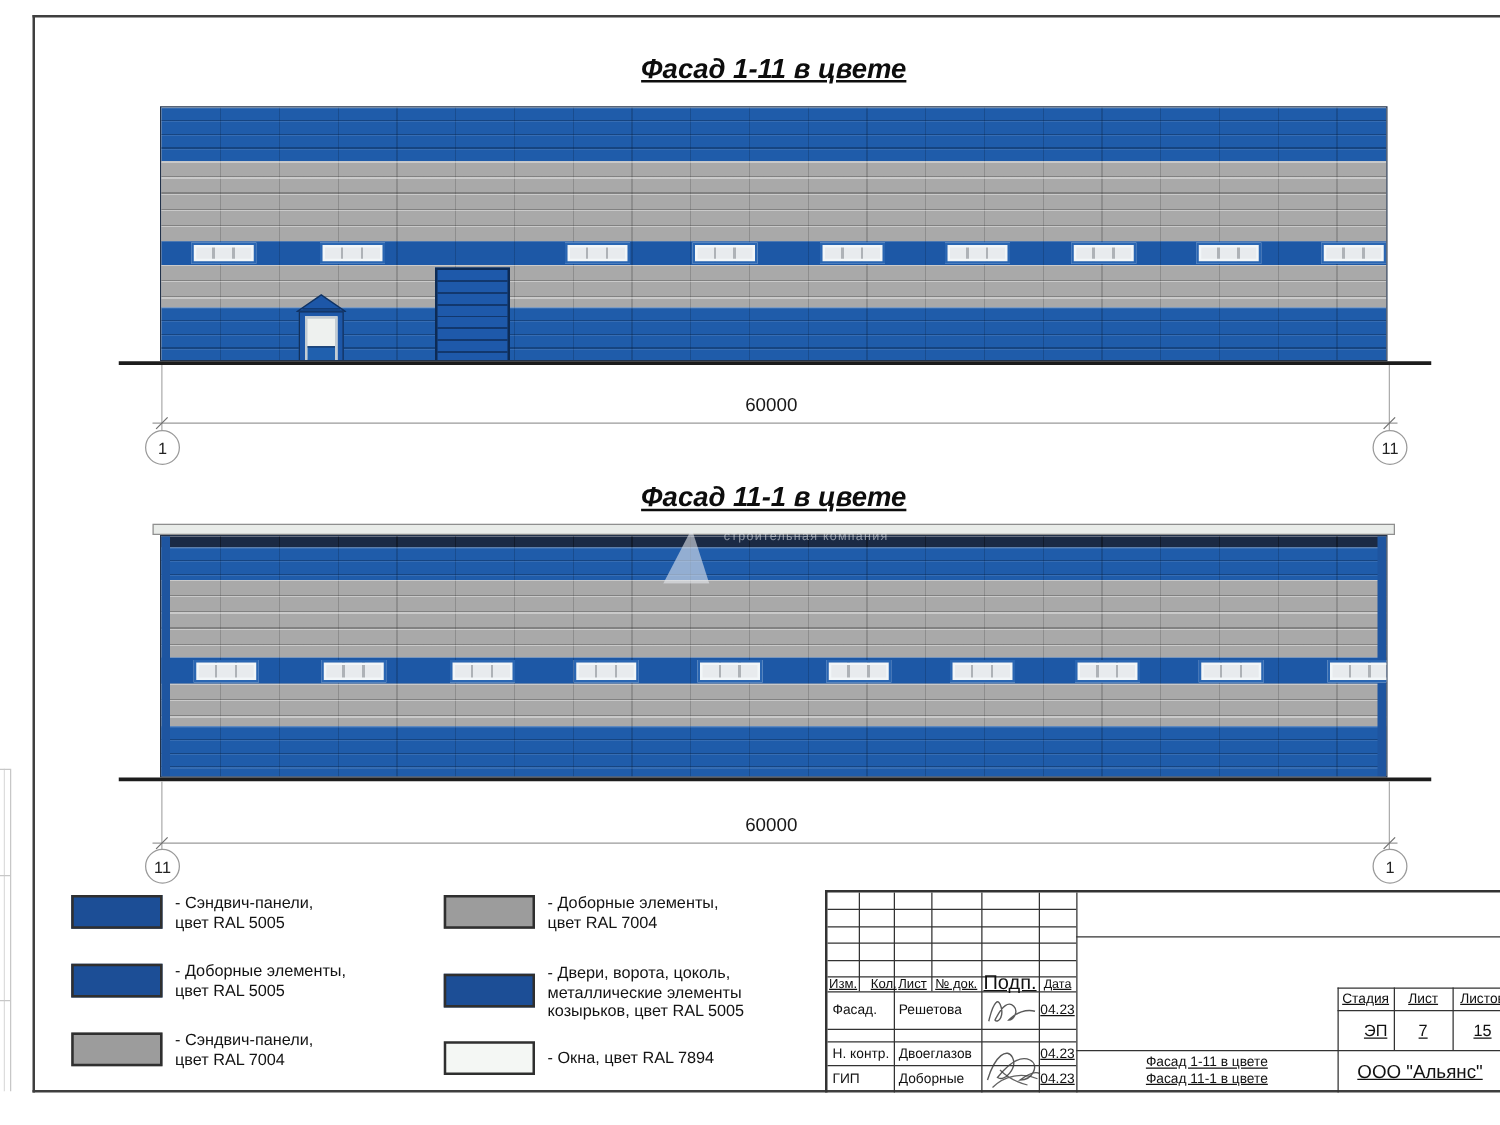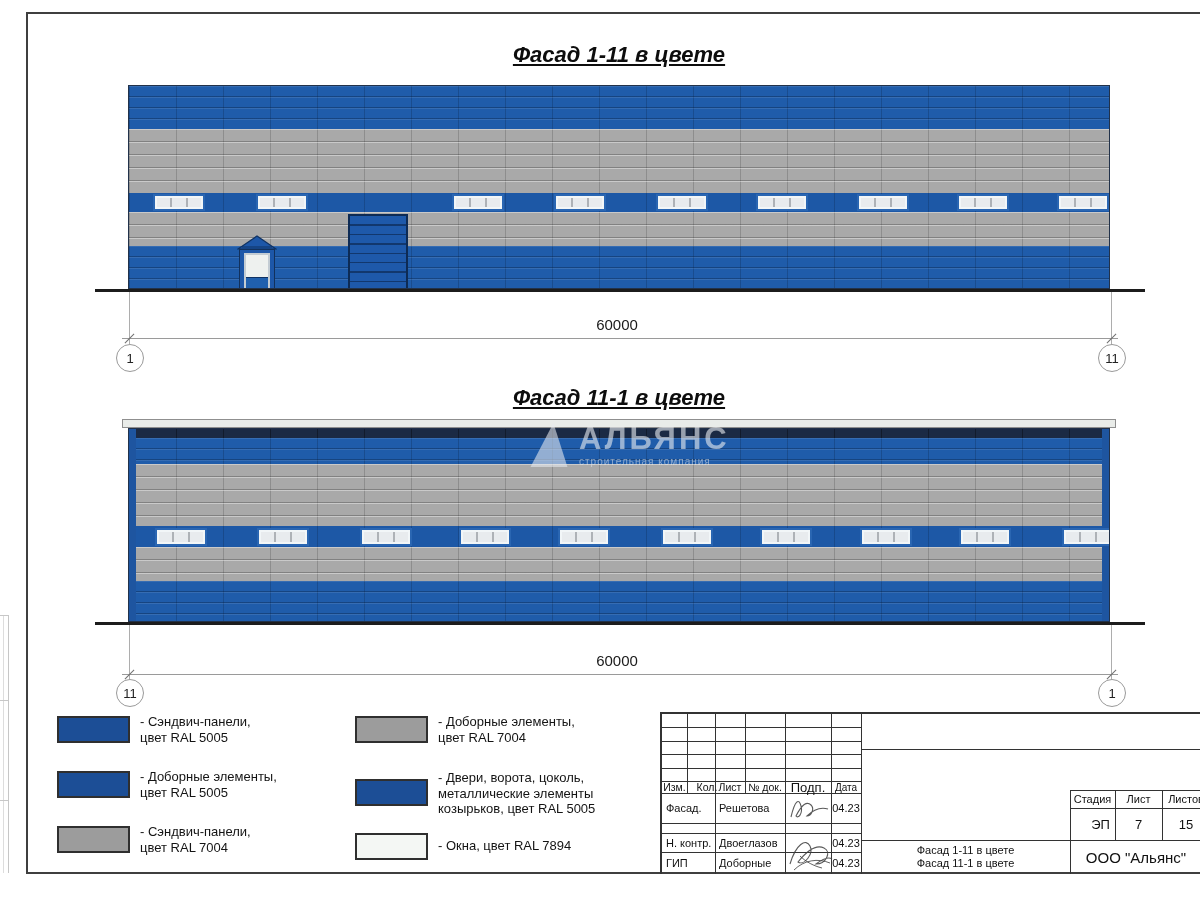--- a/index.html
+++ b/index.html
@@ -58,21 +58,21 @@
   .wm-tagline{font-size:10px;letter-spacing:1px;color:rgba(229,233,238,.55);margin-top:1px;}
   
   .swatch{position:absolute;width:73px;height:27px;border:2px solid #2f2f2f;box-sizing:border-box;}
   .legend-label{position:absolute;font-size:13px;line-height:15.5px;white-space:pre-line;color:#141414;}
   
   .tb{position:absolute;left:660px;top:712px;width:541px;height:160px;
       border-top:2px solid #333;border-left:2px solid #333;box-sizing:content-box;}
   .tb .hl{position:absolute;height:1px;background:#333;}
   .tb .vl{position:absolute;width:1px;background:#333;}
   .tb .cell{position:absolute;font-size:11px;color:#111;display:flex;align-items:center;}
-  .tb .center{justify-content:center;}
+  .tb .center{justify-content:center;text-decoration:underline;}
   .tb-sig{position:absolute;}
   .doc-title{white-space:pre-line;font-size:11.5px;line-height:13px;}
 </style>
 </head>
 <body>
 
 <div id="sheet">
 
   <div class="frame-line" style="left:26px;top:12px;width:1174px;height:2px;"></div>
   <div class="frame-line" style="left:26px;top:12px;width:2px;height:862px;"></div>
@@ -155,21 +155,20 @@
         <div class="win" style="left: 631px;"></div>
         <div class="win" style="left: 731px;"></div>
         <div class="win" style="left: 830px;"></div>
         <div class="win" style="left: 933px;"></div>
       </div>
   </div>
 
   <div class="wm" style="left:527px;top:423px;">
     <div class="wm-logo"></div>
     <div style="margin-left:8px;">
-      <div class="wm-name">АЛЬЯНС</div>
       <div class="wm-tagline">строительная компания</div>
     </div>
   </div>
 
   <div class="ground" style="left:95px;top:622px;width:1050px;"></div>
 
   <div>
     <div class="ext-line" style="left:129px;top:625px;height:55px;"></div>
     <div class="ext-line" style="left:1111px;top:625px;height:55px;"></div>
     <div class="dim-line" style="left:122px;top:674px;width:996px;"></div>
@@ -230,21 +229,21 @@
     <div class="hl" style="left:408px;top:94px;width:132px;"></div>
     <div class="hl" style="left:199px;top:126px;width:341px;"></div>
     <div class="vl" style="left:408px;top:76px;height:84px;"></div>
     <div class="vl" style="left:453px;top:76px;height:50px;"></div>
     <div class="vl" style="left:500px;top:76px;height:50px;"></div>
 
     <div class="cell center" style="left:0;top:67px;width:25px;height:12px;font-size:10.5px;">Изм.</div>
     <div class="cell center" style="left:31px;top:67px;width:28px;height:12px;font-size:10.5px;">Кол.</div>
     <div class="cell center" style="left:53px;top:67px;width:30px;height:12px;font-size:10.5px;">Лист</div>
     <div class="cell center" style="left:83px;top:67px;width:40px;height:12px;font-size:10.5px;">№ док.</div>
-    <div class="cell center" style="left:123px;top:67px;width:46px;height:12px;font-size:13px;">Подп.</div>
+    <div class="cell center" style="left:123px;top:67px;width:46px;height:12px;font-size:16px;">Подп.</div>
     <div class="cell center" style="left:169px;top:67px;width:30px;height:12px;font-size:10px;">Дата</div>
 
     <div class="cell" style="left:4px;top:79px;width:49px;height:30px;">Фасад.</div>
     <div class="cell" style="left:57px;top:79px;width:66px;height:30px;">Решетова</div>
     <div class="cell center" style="left:169px;top:79px;width:30px;height:30px;">04.23</div>
 
     <div class="cell" style="left:4px;top:119px;width:49px;height:19px;">Н. контр.</div>
     <div class="cell" style="left:57px;top:119px;width:66px;height:19px;">Двоеглазов</div>
     <div class="cell center" style="left:169px;top:119px;width:30px;height:19px;">04.23</div>
 

